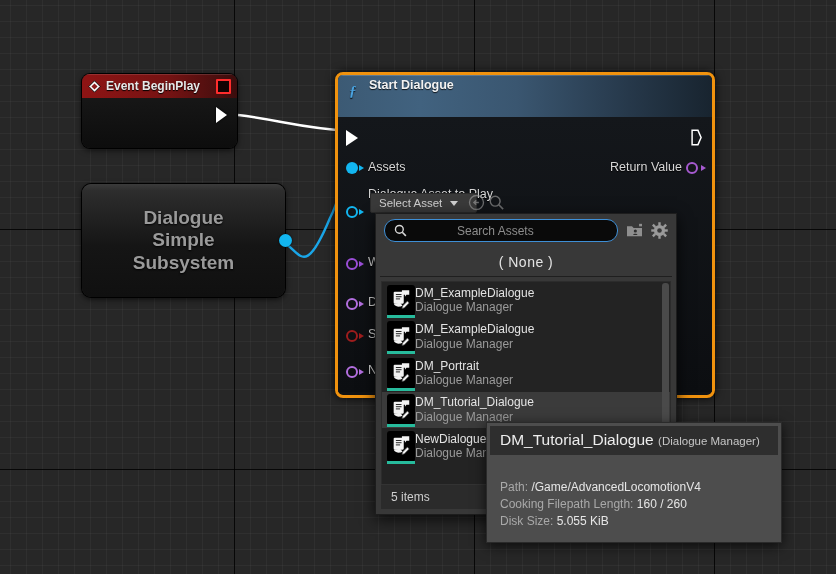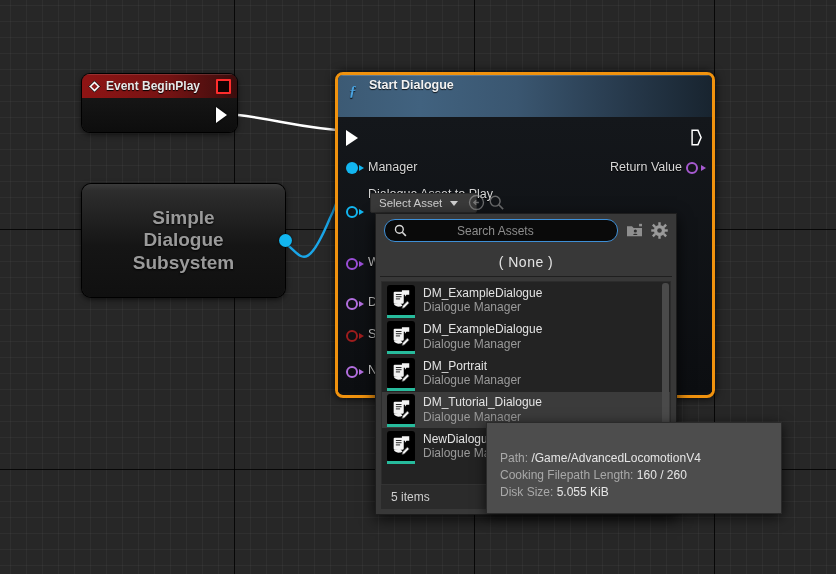--- a/index.html
+++ b/index.html
@@ -29,21 +29,21 @@
   }
 
   
   .wires{position:absolute;inset:0;pointer-events:none;}
 
   
   .node{position:absolute;border-radius:7px;}
 
   
   #event-node{
-    left:82px;top:74px;width:155px;height:58px;
+    left:82px;top:74px;width:155px;height:74px;
     border-radius:8px;
     background:linear-gradient(#1b1b1b,#0d0d0d);
     box-shadow:0 0 0 1px #000, 0 2px 6px rgba(0,0,0,.7);
     overflow:hidden;
   }
   #event-node .hdr{
     height:24px;
     background:linear-gradient(to right,#8e1414 0%,#761313 55%,#3a0d0d 100%);
     display:flex;align-items:center;padding:0 6px;
     box-shadow:inset 0 1px 0 rgba(255,255,255,.12);
@@ -173,21 +173,21 @@
   .none-row{
     height:29px;display:flex;align-items:center;justify-content:center;
     color:#e4e4e4;font-size:14px;letter-spacing:.5px;
   }
   .picker-sep{height:1px;background:#1f1f1f;margin:0 4px;}
   .asset-list{
     position:relative;margin:4px 5px 0 5px;height:210px;
     background:#232323;border:1px solid #2c2c2c;overflow:hidden;
   }
   .asset-row{
-    height:36.5px;display:flex;align-items:center;gap:8px;
+    height:36.5px;display:flex;align-items:center;
     padding-left:5px;position:relative;
   }
   .asset-row.hover{background:#3b3b3b;}
   .asset-thumb{
     width:28px;height:31px;flex:0 0 28px;position:relative;
     background:#000;border-radius:3px;
     display:flex;align-items:center;justify-content:center;
   }
   .asset-thumb .bar{
     position:absolute;left:0;right:0;bottom:-2px;height:3px;background:#27bb9c;
@@ -245,22 +245,22 @@
       <span class="ttl">Event BeginPlay</span>
       <span class="ev-delegate"></span>
     </div>
     <div class="body">
       <div class="exec-out-tri"></div>
     </div>
   </div>
 
   <div class="node" id="subsystem-node">
     <div class="label">
+      <div>Dialogue</div>
       <div>Simple</div>
-      <div>Dialogue</div>
       <div>Subsystem</div>
     </div>
     <div class="pin-dot" id="subsystem-out-pin"></div>
   </div>
 
   <div class="node" id="startdlg-node">
 
     <div class="hdr">
       <span class="f-icon">ƒ</span>
       <div class="ttl">Start Dialogue</div>
@@ -270,21 +270,21 @@
 
       <div class="row-exec">
         <div class="exec-in-tri"></div>
         <svg class="exec-out-hollow" viewBox="0 0 12 18">
           <path d="M1.2,1.2 L7.6,1.2 L11,9 L7.6,16.8 L1.2,16.8 Z" fill="none" stroke="#fff" stroke-width="1.6"></path>
         </svg>
       </div>
 
       <div class="circ-pin filled" style="left:8px;top:45px;background:#12b6f0;"></div>
       <div class="pin-arrow" style="left:21px;top:48px;border-left:5px solid #12b6f0;"></div>
-      <span class="pin-label" style="left:30px;top:43px;">Manager</span>
+      <span class="pin-label" style="left:30px;top:43px;">Assets</span>
 
       <span class="pin-label" style="right:30px;top:43px;">Return Value</span>
       <div class="circ-pin hollow" style="right:14px;top:45px;border-color:#a65ad0;"></div>
       <div class="pin-arrow" style="right:6px;top:48px;border-left:5px solid #a65ad0;"></div>
 
       <span class="sect-label" style="left:30px;top:70px;">Dialogue Asset to Play</span>
       <div class="circ-pin hollow" style="left:8px;top:89px;border-color:#12b6f0;"></div>
       <div class="pin-arrow" style="left:21px;top:92px;border-left:5px solid #12b6f0;"></div>
 
       <div class="circ-pin hollow" style="left:8px;top:141px;border-color:#9b4ed8;"></div>
@@ -465,20 +465,24 @@
 
       <div class="list-scrollbar"></div>
     </div>
 
     <div class="picker-footer">
       <span>5 items</span>
     </div>
   </div>
 
   <div id="tooltip">
+    <div class="tt-head">
+      <span class="tt-title">DM_Tutorial_Dialogue</span>
+      <span class="tt-class">(Dialogue Manager)</span>
+    </div>
     <div class="tt-body">
       <div class="tt-line">
         <span class="tt-key">Path:</span>
         <span class="tt-val">/Game/AdvancedLocomotionV4</span>
       </div>
       <div class="tt-line">
         <span class="tt-key">Cooking Filepath Length:</span>
         <span class="tt-val">160 / 260</span>
       </div>
       <div class="tt-line">

